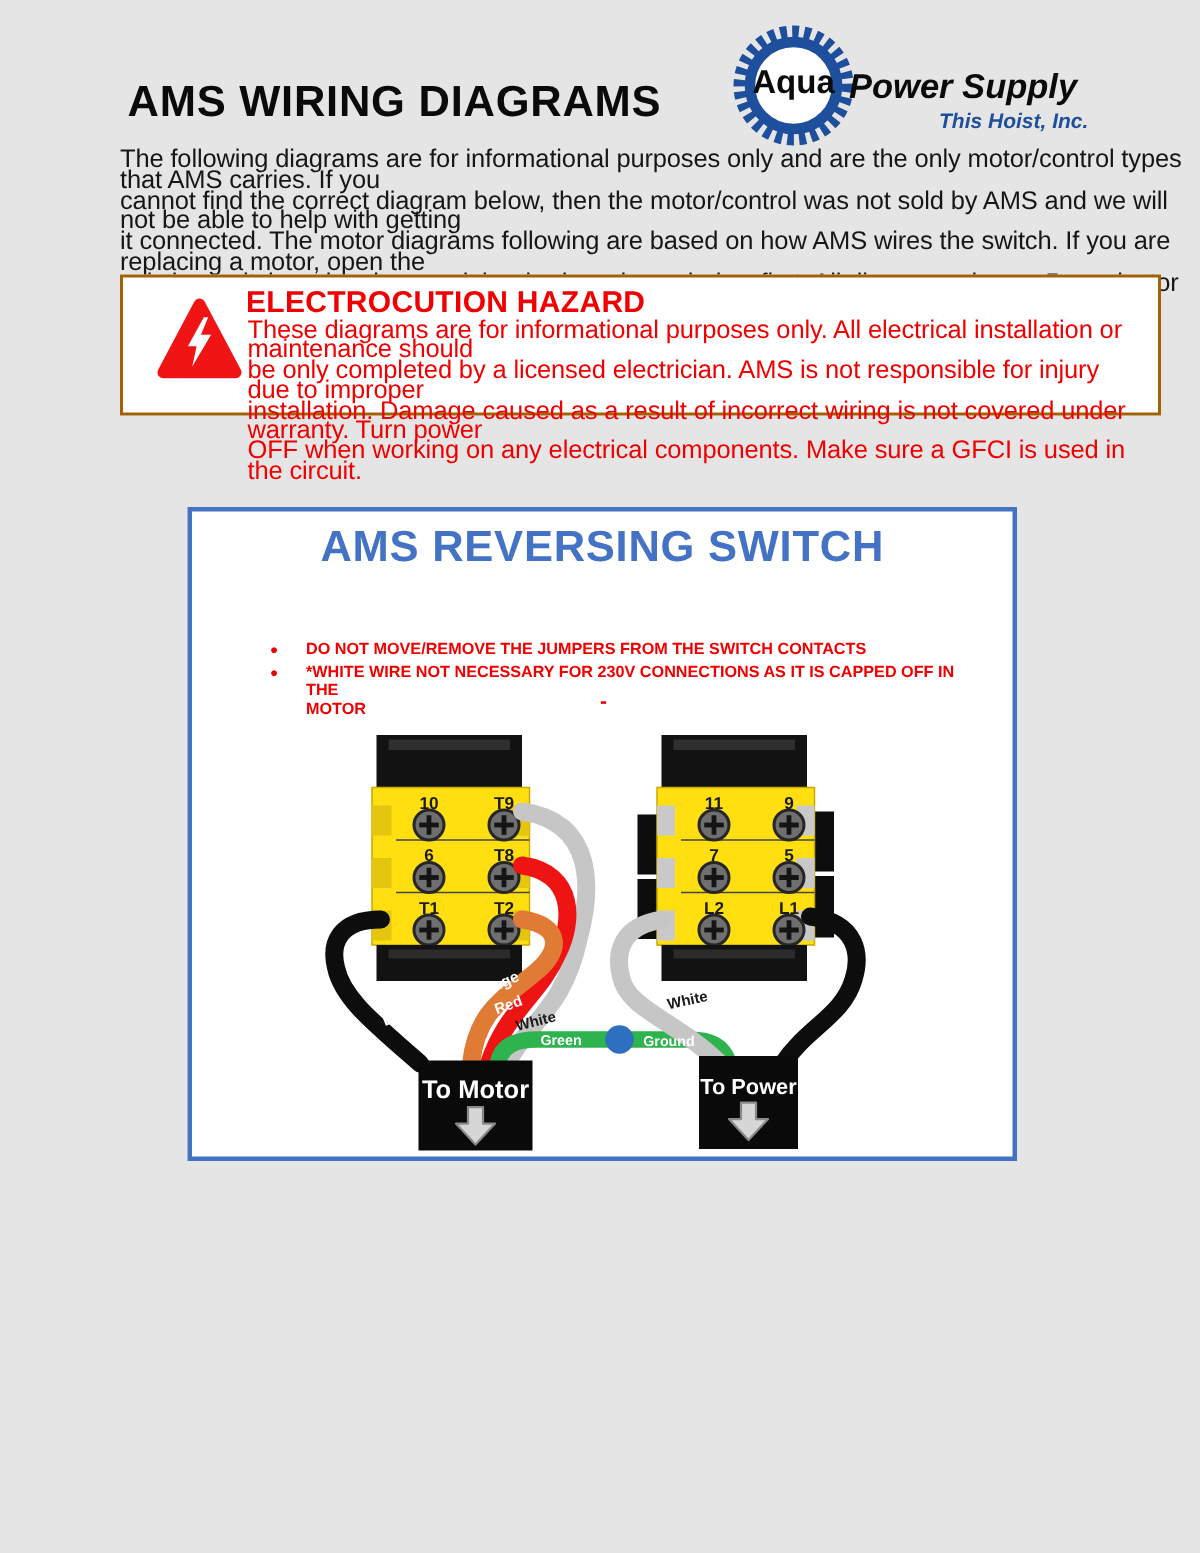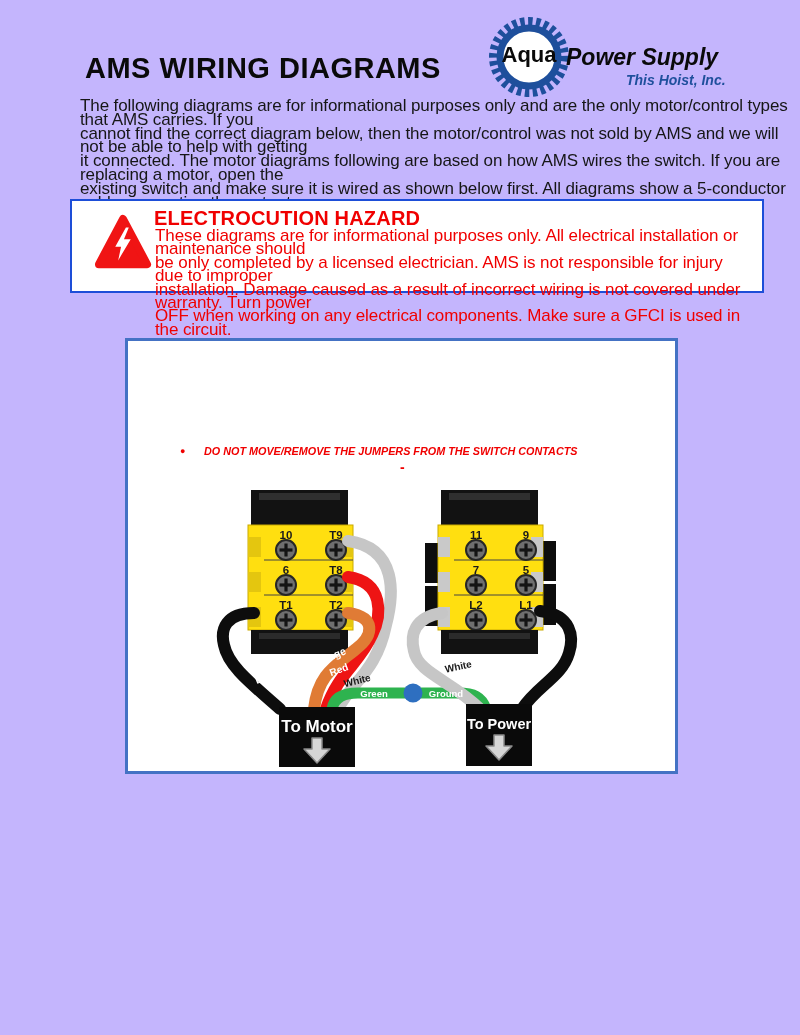--- a/index.html
+++ b/index.html
@@ -1,52 +1,52 @@
 <!DOCTYPE html>
 <html><head>
 <meta charset="utf-8">
 <style>
   html,body{margin:0;padding:0;background:#ffffff;}
-  .page{position:relative;width:800px;height:1035px;background:#c4b5fd;overflow:hidden;
+  .page{position:relative;width:800px;height:1035px;background:#e5e5e5;overflow:hidden;
         font-family:"Liberation Sans",sans-serif;color:#111;}
 
   
   .main-title{position:absolute;left:85px;top:52px;font-size:29px;font-weight:700;
               letter-spacing:.5px;color:#0a0a0a;}
   .logo{position:absolute;left:486px;top:12px;width:290px;height:92px;}
   .logo-gear{position:absolute;left:0;top:2px;width:86px;height:86px;}
   .logo-aqua{position:absolute;left:10px;top:30px;width:66px;text-align:center;
              font-size:22px;font-weight:700;color:#0a0a0a;}
   .logo-name{position:absolute;left:80px;top:32px;font-size:23px;font-weight:700;
              font-style:italic;color:#0a0a0a;white-space:nowrap;}
   .logo-sub{position:absolute;left:140px;top:60px;font-size:14px;font-weight:700;
             font-style:italic;color:#1e4f9c;white-space:nowrap;}
 
   
   .intro{position:absolute;left:80px;top:99px;width:714px;font-size:17px;
          line-height:13.8px;letter-spacing:-.1px;white-space:pre-line;color:#161616;}
 
   
-  .hazard{position:absolute;left:70px;top:183px;width:690px;height:90px;
-          border:2px solid #1d4ed8;background:#fff;margin-top:16px;}
+  .hazard{position:absolute;left:80px;top:183px;width:690px;height:90px;
+          border:2px solid #a16207;background:#fff;}
   .hazard-icon{position:absolute;left:22px;top:11px;width:58px;height:62px;}
   .hazard-title{position:absolute;left:82px;top:6px;font-size:20px;font-weight:700;
                 color:#f00000;letter-spacing:.2px;}
   .hazard-body{position:absolute;left:83px;top:28px;width:595px;font-size:17px;
                line-height:13.4px;letter-spacing:-.1px;color:#f00000;white-space:pre-line;}
 
   
   .panel{position:absolute;left:125px;top:338px;width:547px;height:430px;
          border:3px solid #4472c4;background:#fff;}
   .panel-title{position:absolute;left:0;top:8px;width:100%;text-align:center;
                font-size:29px;font-weight:700;color:#4472c4;letter-spacing:.5px;}
   .panel-body{position:absolute;left:24px;top:50px;width:515px;font-size:12.4px;
               line-height:14.8px;color:#4472c4;white-space:pre-line;}
-  .panel-bullets{position:absolute;left:48px;top:104px;margin:0;padding:0;width:480px;
-                 list-style:none;font-style:italic;}
+  .panel-bullets{position:absolute;left:48px;top:86px;margin:0;padding:0;width:480px;
+                 list-style:none;}
   .panel-bullets li{position:relative;padding-left:28px;font-size:10.8px;font-weight:700;
                     line-height:12.6px;color:#f00000;white-space:pre-line;margin-bottom:2px;}
   .panel-bullets li::before{content:"\25CF";position:absolute;left:4px;top:0;
                     font-size:9px;color:#f00000;}
   .panel-dash{position:absolute;left:272px;top:118px;font-size:14px;font-weight:700;
               color:#f00000;}
   .diagram{position:absolute;left:0;top:142px;width:547px;height:288px;}
 
   svg text{font-family:"Liberation Sans",sans-serif;}
 </style>
@@ -79,22 +79,25 @@
       <path d="M33 15 L22 35 L28 35 L25 49 L38 27 L31 27 L36 15 Z" fill="#ffffff"></path>
     </svg>
     <div class="hazard-title">ELECTROCUTION HAZARD</div>
     <div class="hazard-body">These diagrams are for informational purposes only.  All electrical installation or maintenance should
 be only completed by a licensed electrician.  AMS is not responsible for injury due to improper
 installation.  Damage caused as a result of incorrect wiring is not covered under warranty.  Turn power
 OFF when working on any electrical components.  Make sure a GFCI is used in the circuit.</div>
   </div>
 
   <div class="panel">
+    <div class="panel-title">AMS REVERSING SWITCH</div>
     <ul class="panel-bullets">
       <li>DO NOT MOVE/REMOVE THE JUMPERS FROM THE SWITCH CONTACTS</li>
+      <li>*WHITE WIRE NOT NECESSARY FOR 230V CONNECTIONS AS IT IS CAPPED OFF IN THE
+MOTOR</li>
     </ul>
     <div class="panel-dash">-</div>
 
     <svg class="diagram" viewBox="0 0 547 288">
 
       <g>
         <rect x="123" y="7" width="97" height="35" fill="#121212"></rect>
         <rect x="131" y="10" width="81" height="7" fill="#2f2f2f"></rect>
         <rect x="120" y="42" width="105" height="105" fill="#ffdf10" stroke="#c9a900" stroke-width="1"></rect>
         <rect x="120" y="54" width="13" height="20" fill="#e4c60f"></rect>

